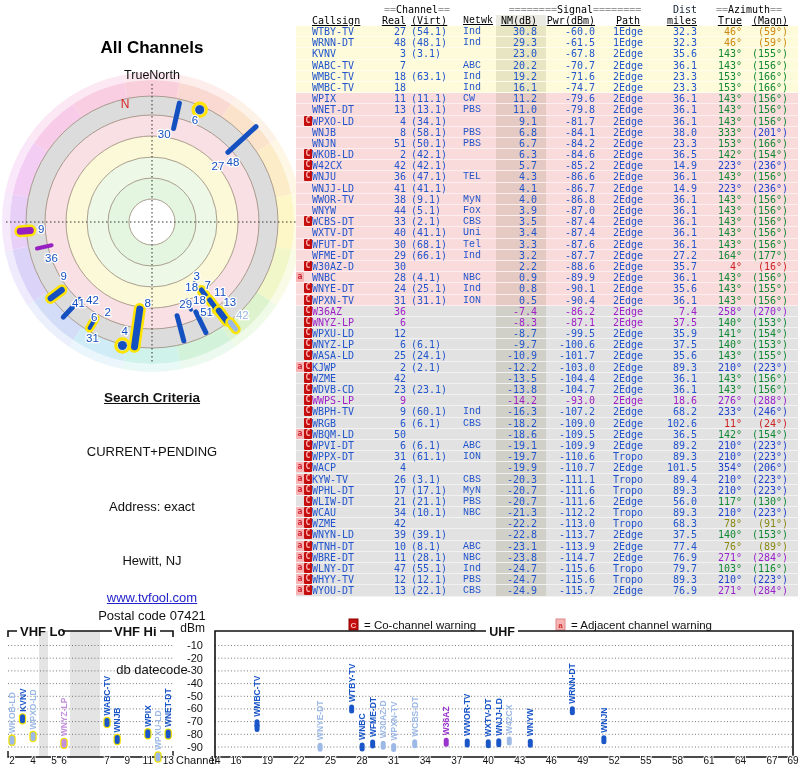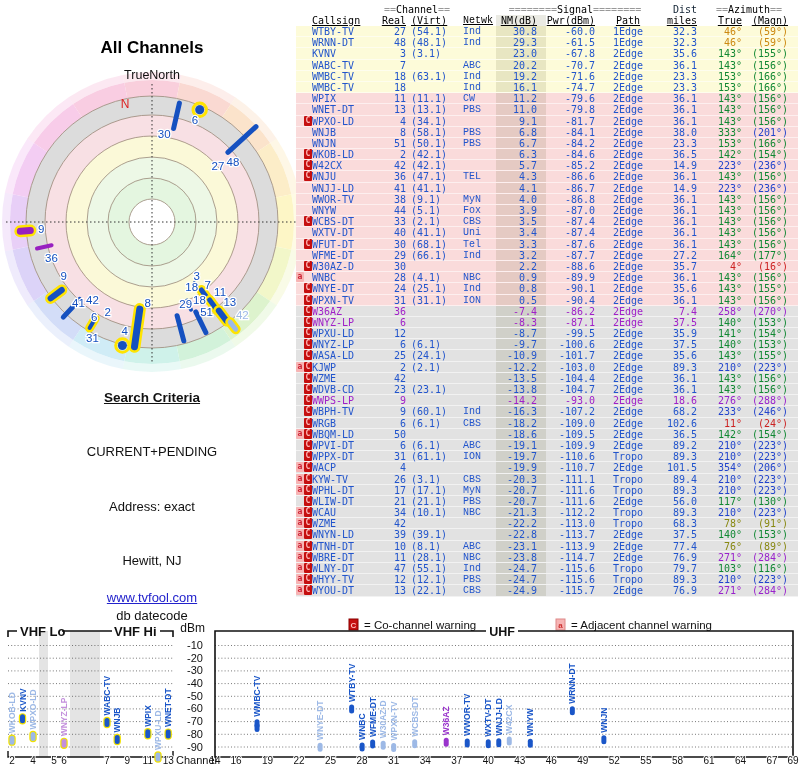--- a/index.html
+++ b/index.html
@@ -151,20 +151,21 @@
     <text x="242.3" y="315.5" text-anchor="middle" dominant-baseline="middle" font-size="11.5" fill="#9db9e6" stroke="#fff" stroke-width="2.5" style="paint-order:stroke">42</text>
     <text x="125.0" y="105.1" text-anchor="middle" dominant-baseline="middle" font-size="12" fill="#dd2222">N</text>
     <text x="152" y="79" text-anchor="middle" font-size="12.5" fill="#111">TrueNorth</text>
   </svg>
 
 <div id="search-block">
   <div id="search-title">Search Criteria</div>
   <div class="sc-line">CURRENT+PENDING</div>
   <div class="sc-line">Address: exact</div>
   <div class="sc-line">Hewitt, NJ</div>
+  <div class="sc-line">Postal code 07421</div>
   <div id="datecode-block">
     <div class="sc-line">db datecode</div>
   </div>
 </div>
 
 <div id="tvfool-link">
   <a>www.tvfool.com</a>
 </div>
 
 <div id="tv-table">

